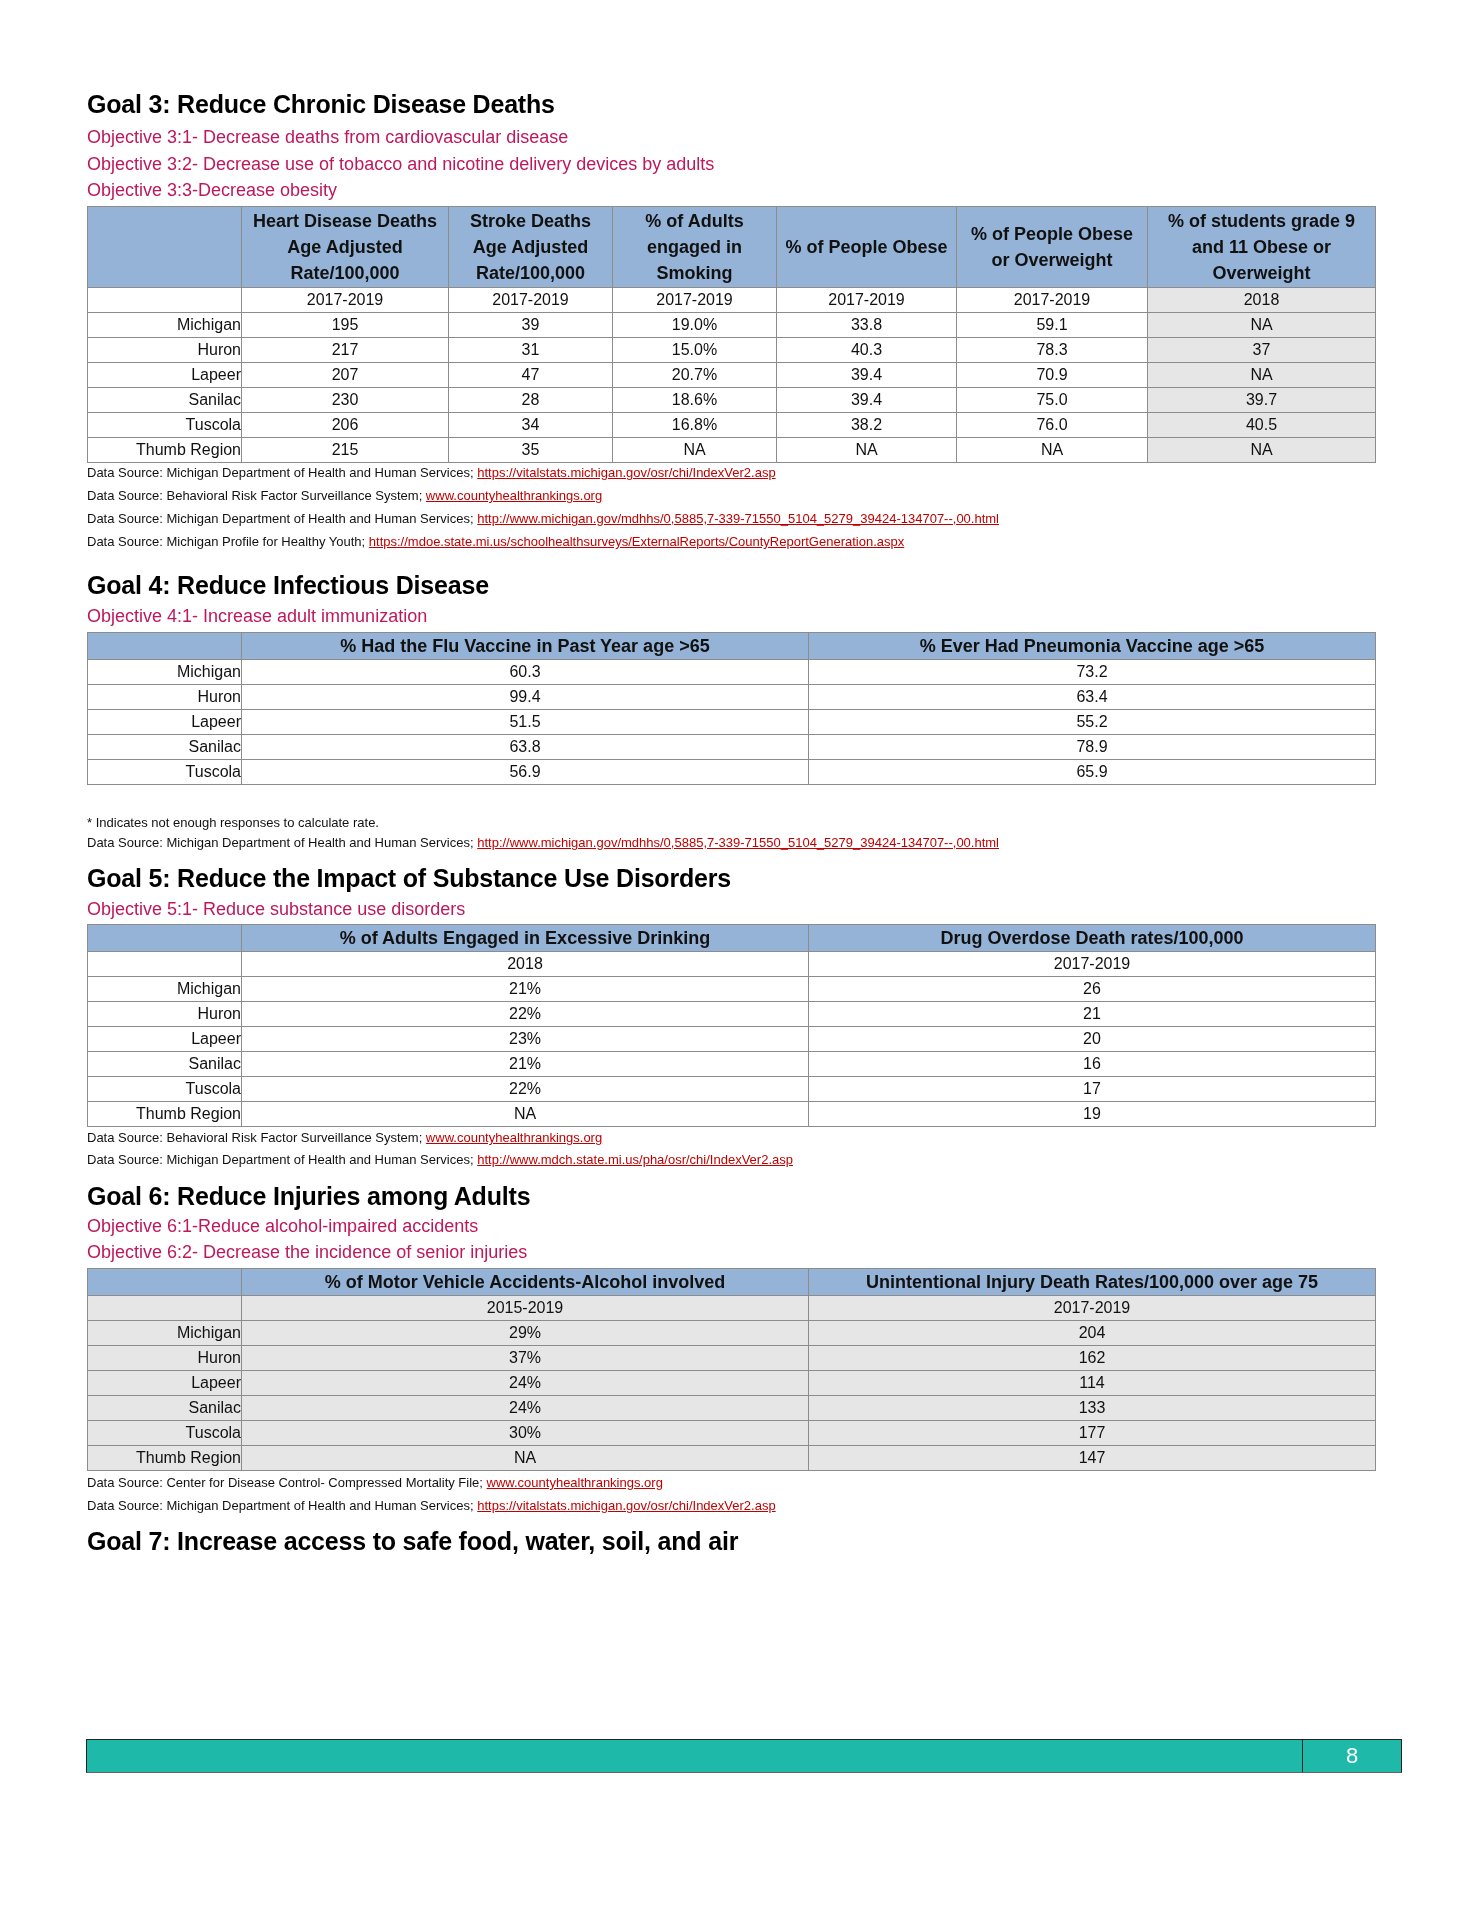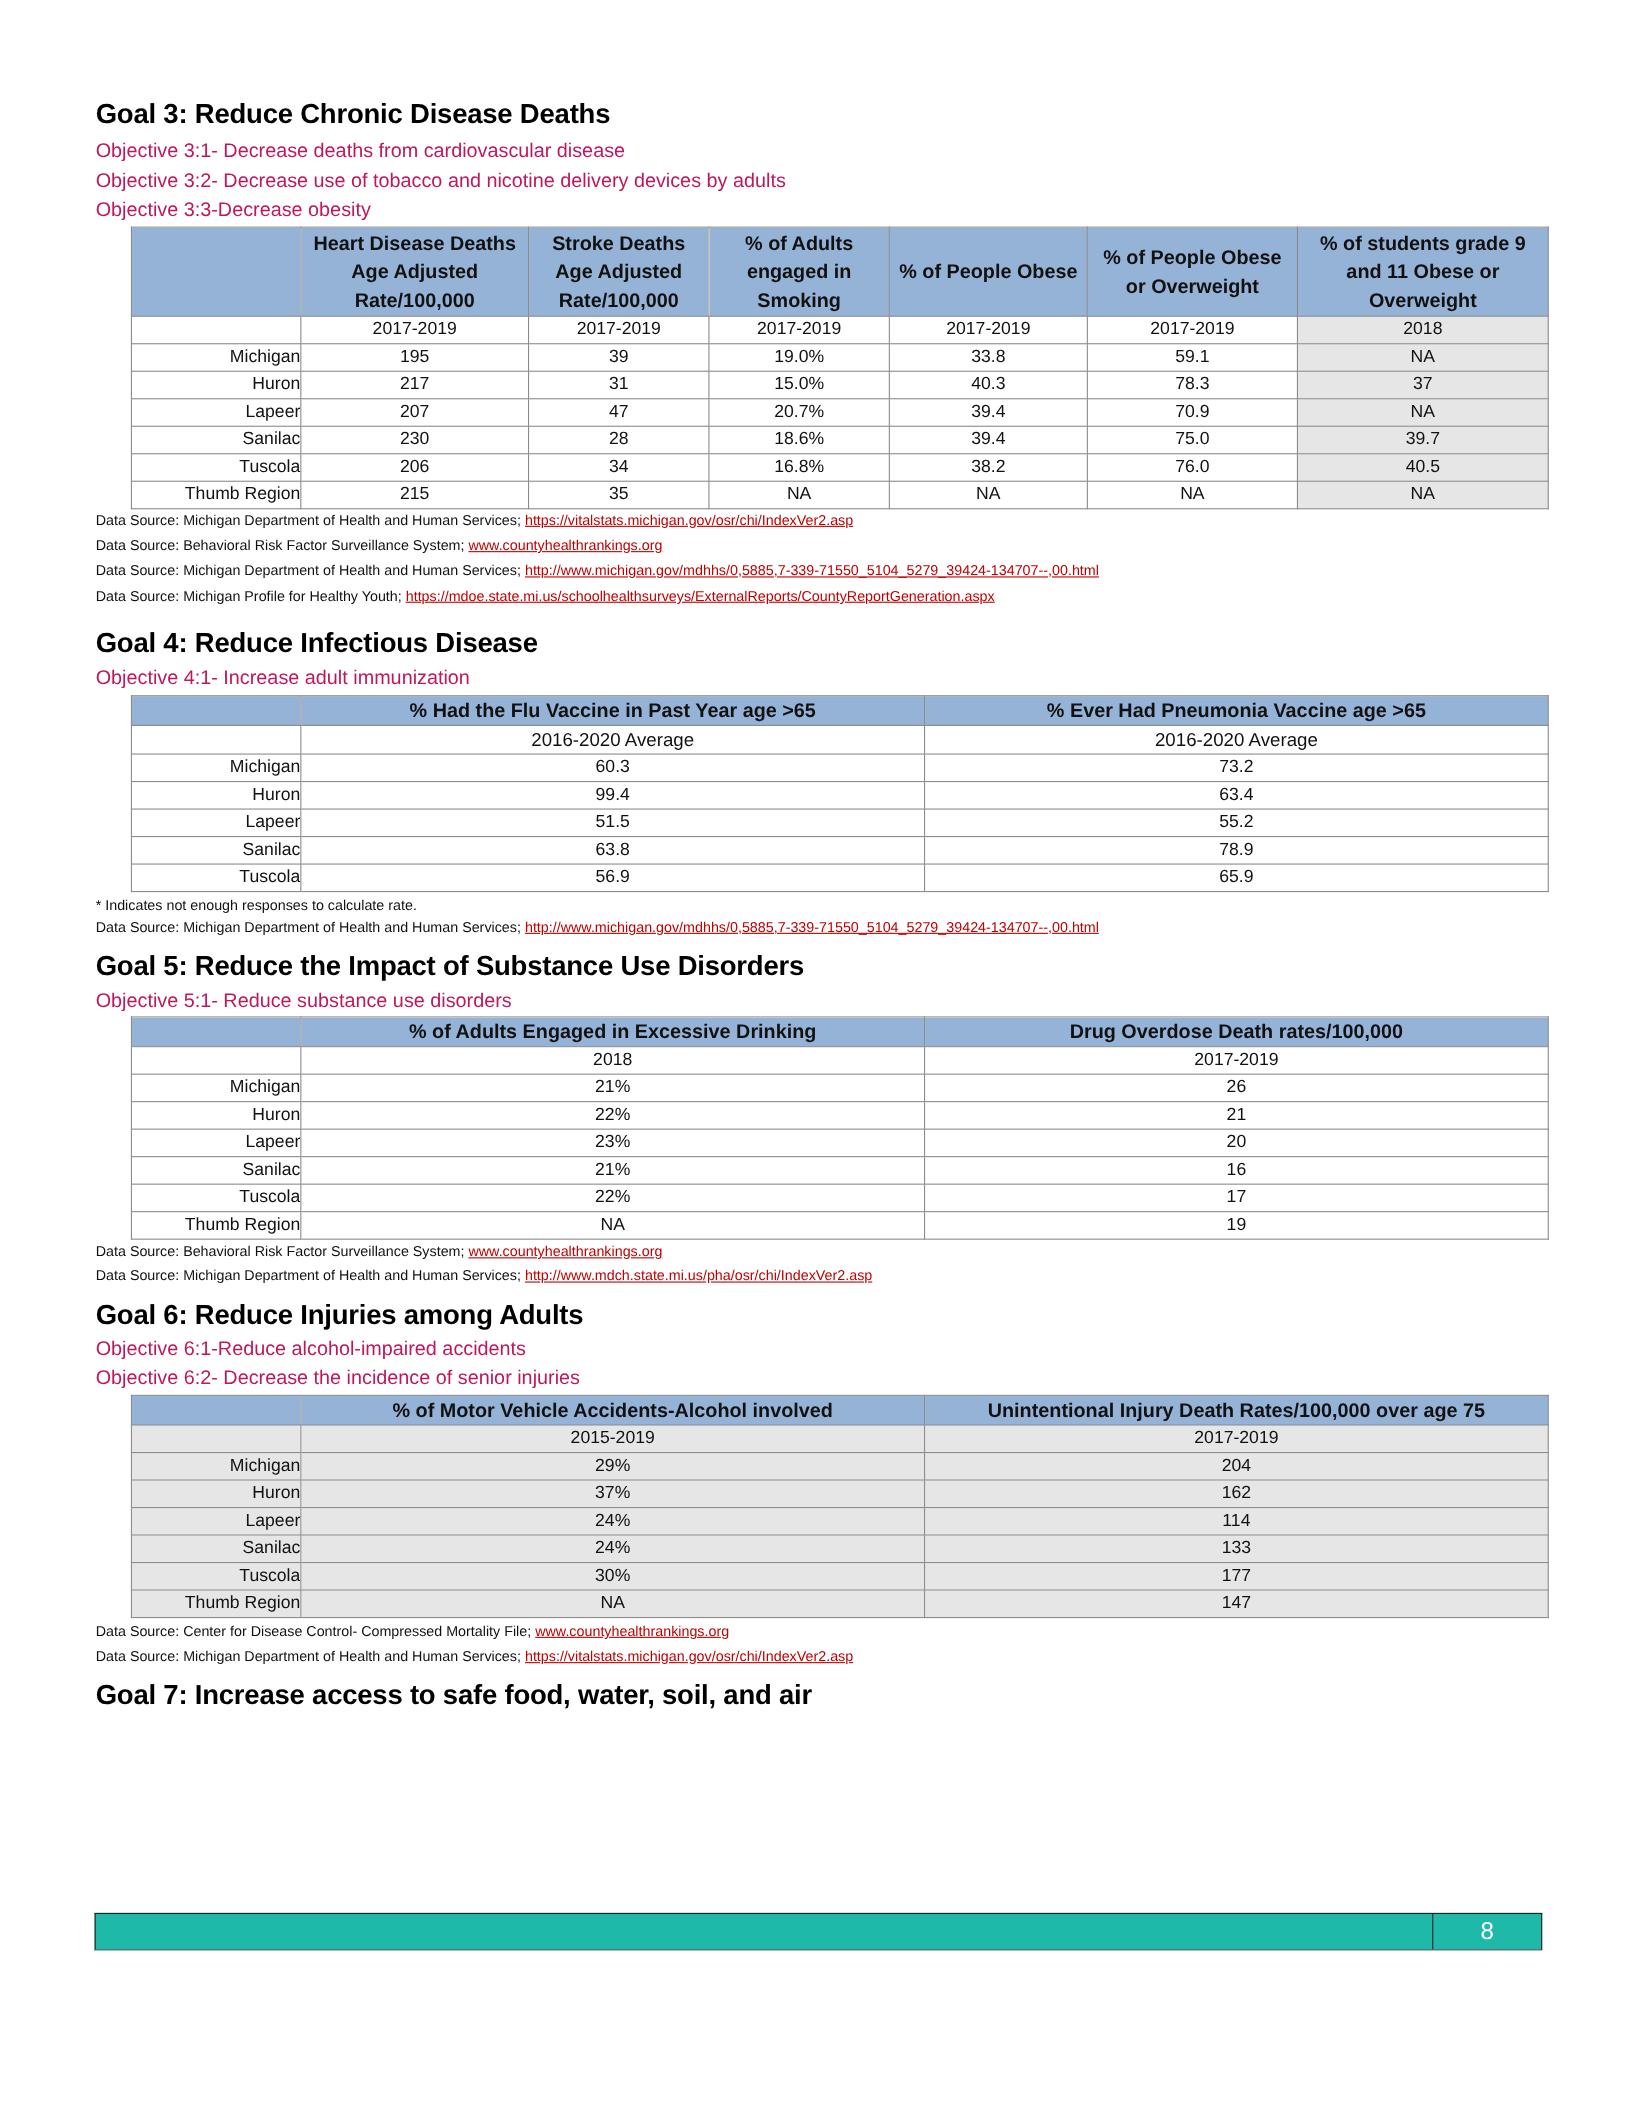--- a/index.html
+++ b/index.html
@@ -3,21 +3,21 @@
 <meta charset="utf-8">
 <style>
   html, body { margin: 0; padding: 0; background: #ffffff; }
   body { width: 1484px; height: 1920px; position: relative; overflow: hidden;
          font-family: "Liberation Sans", "DejaVu Sans", sans-serif; color: #111; }
   .goal-title { position: absolute; left: 87px; font-size: 25px; font-weight: bold; letter-spacing: -0.2px; color: #000; white-space: nowrap; }
   .objective { position: absolute; left: 87px; font-size: 18px; white-space: nowrap; color: #be185d; }
   .source { position: absolute; left: 87px; font-size: 13px; white-space: nowrap; color: #111; }
   .source a { color: #c00000; text-decoration: underline; }
   .footnote { position: absolute; left: 87px; font-size: 13px; white-space: nowrap; }
-  table.dt { position: absolute; left: 87px; width: 1288px; border-collapse: collapse; table-layout: fixed; font-size: 16px; margin-left: 32px; }
+  table.dt { position: absolute; left: 87px; width: 1288px; border-collapse: collapse; table-layout: fixed; font-size: 16px; }
   table.dt td, table.dt th { border: 1px solid #8c8c8c; padding: 0; height: 24px; line-height: 24px; text-align: center; white-space: nowrap; overflow: hidden; }
   table.dt th { background: #95b3d7; font-weight: bold; font-size: 18px; color: #111; }
   table.dt td.region { text-align: right; padding-left: 13px; }
   table.dt td.gray { background: #e6e6e6; }
   table.dt tr.gray td { background: #e6e6e6; }
   table.t3 th { line-height: 26px; height: 80px; white-space: normal; padding: 0 4px; }
   table.t3 td { height: 24px; line-height: 24px; }
   table.t4 th, table.t5 th, table.t6 th { height: 26px; line-height: 26px; }
   table.t4 tr.yr td { font-size: 17px; height: 25px; }
   .footer { position: absolute; left: 86px; top: 1739px; width: 1316px; height: 34px; background: #1fb9aa;
@@ -137,25 +137,20 @@
       <col style="width:567px">
     </colgroup>
   <thead>
     <tr>
       <th></th>
       <th>% Had the Flu Vaccine in Past Year age &gt;65</th>
       <th>% Ever Had Pneumonia Vaccine age &gt;65</th>
     </tr>
   </thead>
   <tbody>
-      <tr class="yr">
-        <td></td>
-        <td>2016-2020 Average</td>
-        <td>2016-2020 Average</td>
-      </tr>
       <tr>
         <td class="region">Michigan</td>
         <td>60.3</td>
         <td>73.2</td>
       </tr>
       <tr>
         <td class="region">Huron</td>
         <td>99.4</td>
         <td>63.4</td>
       </tr>

